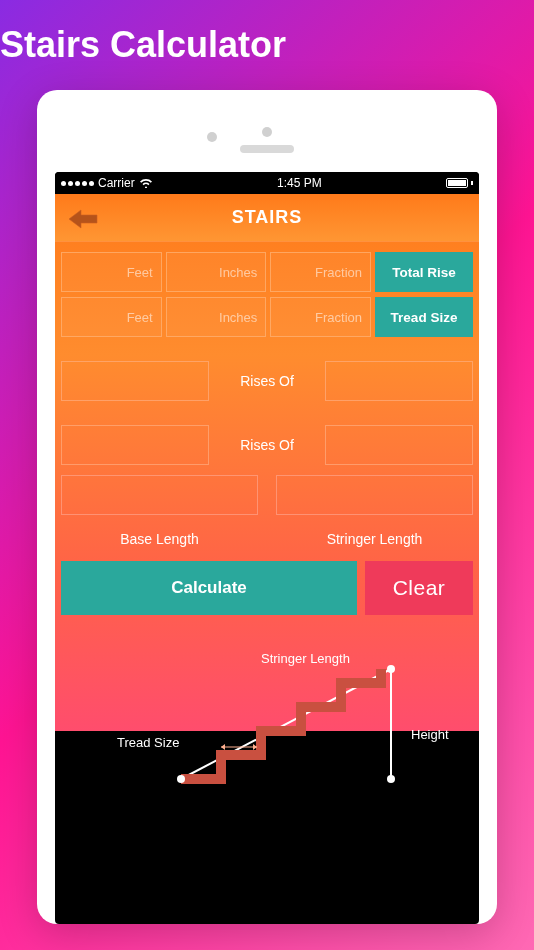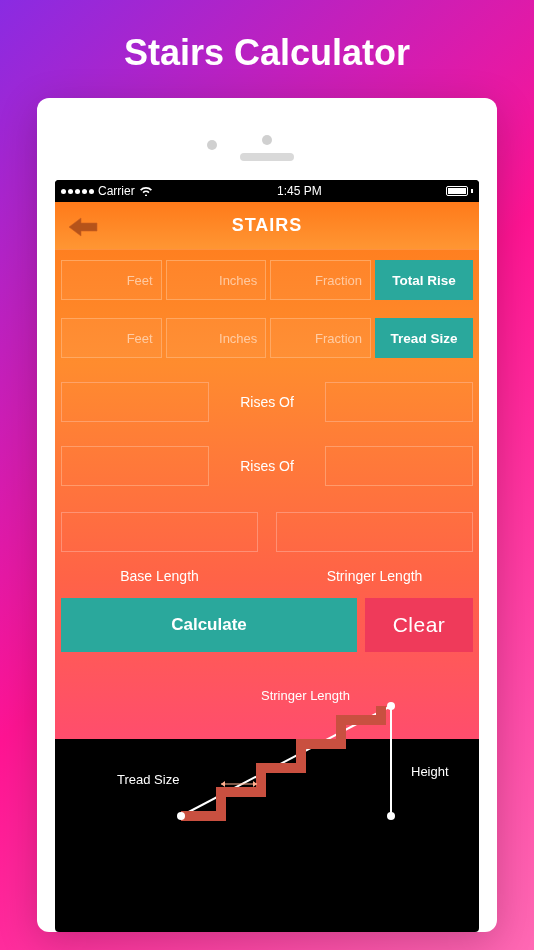--- a/index.html
+++ b/index.html
@@ -5,31 +5,31 @@
 * { margin: 0; padding: 0; box-sizing: border-box; }
 body {
   width: 534px;
   height: 950px;
   background: linear-gradient(135deg, #8a2be2 0%, #ff1493 50%, #ff69b4 100%);
   font-family: -apple-system, BlinkMacSystemFont, "Helvetica Neue", sans-serif;
   overflow: hidden;
   position: relative;
 }
 .promo-title {
-  text-align: center;
+  text-align: left;
   color: #fff;
   font-size: 36px;
   font-weight: 700;
-  padding: 32px 0 24px;
+  padding: 24px 0 24px;
 }
 .phone {
   width: 460px;
   margin: 0 auto;
   background: #fff;
-  border-radius: 12px;
+  border-radius: 20px;
   padding: 18px 18px 0;
   box-shadow: 0 10px 40px rgba(0,0,0,0.2);
   position: relative;
 }
 .phone-top {
   height: 64px;
   display: flex;
   flex-direction: column;
   align-items: center;
   justify-content: center;
@@ -110,21 +110,21 @@
   font-size: 18px;
   font-weight: 700;
   letter-spacing: 1px;
 }
 
 .content { padding: 10px 6px 0; }
 
 .input-row {
   display: flex;
   gap: 4px;
-  margin-bottom: 18px;
+  margin-bottom: 5px;
 }
 .input-cell {
   flex: 1;
   height: 40px;
   border: 1.5px solid rgba(255,180,120,0.7);
   background: rgba(255,255,255,0.04);
   color: rgba(255,255,255,0.55);
   font-size: 13px;
   display: flex;
   align-items: center;
@@ -160,21 +160,21 @@
   width: 100px;
   text-align: center;
   color: #fff;
   font-size: 14px;
   font-weight: 500;
 }
 
 .len-row {
   display: flex;
   gap: 18px;
-  margin-top: 26px;
+  margin-top: 10px;
 }
 .len-col { flex: 1; }
 .len-box {
   height: 40px;
   border: 1.5px solid rgba(255,170,150,0.6);
 }
 .len-label {
   color: #fff;
   font-size: 14px;
   text-align: center;

